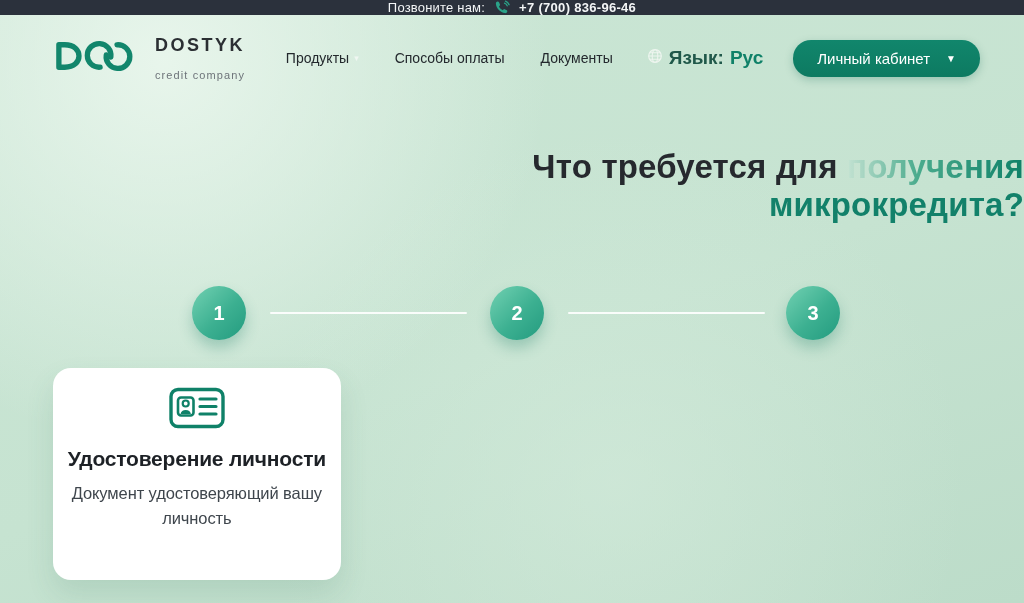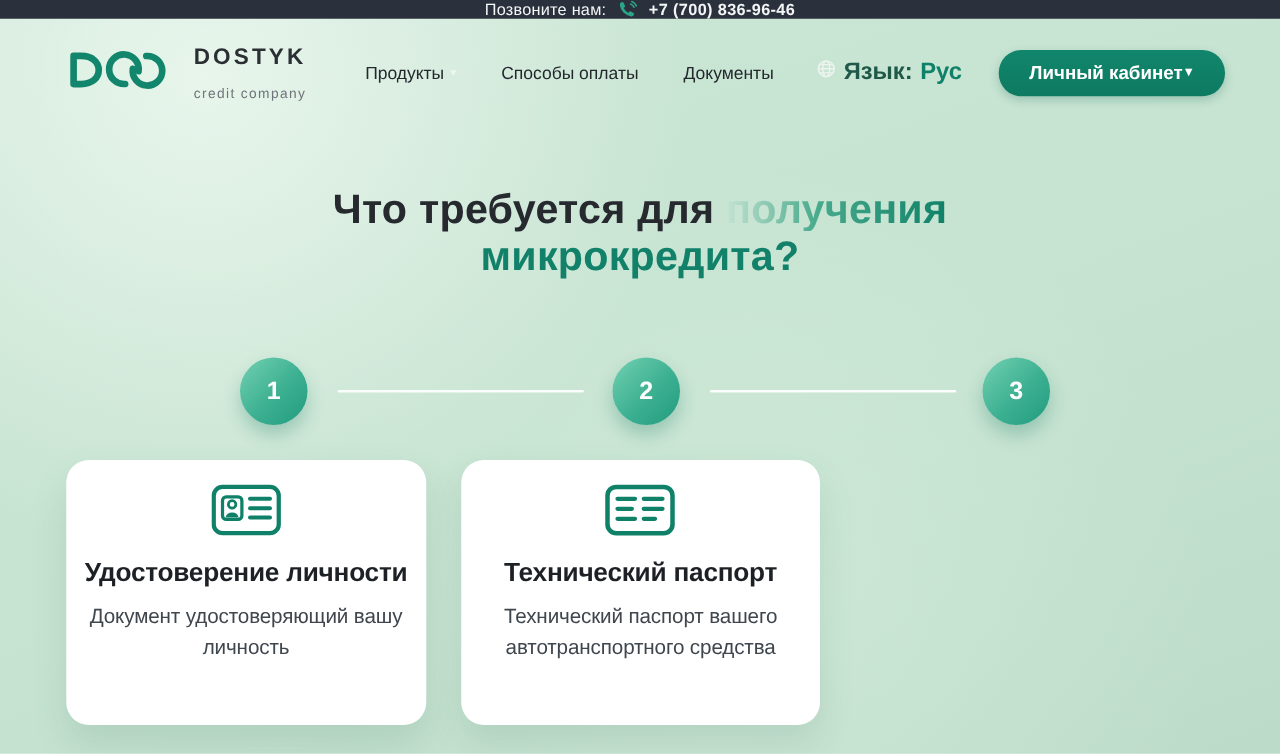--- a/index.html
+++ b/index.html
@@ -31,28 +31,28 @@
   .logo-text .logo-tagline{ font-size:11px; color:#6e747a; letter-spacing:1.1px; margin-top:15px; }
   .nav{ display:flex; align-items:flex-start; gap:36px; margin-left:auto; margin-right:34px; }
   .nav-item{ font-size:14px; color:#23282d; cursor:pointer; display:flex; align-items:center; gap:5px; white-space:nowrap; }
   .nav-caret{ color:#f0f7f2; font-size:9px; line-height:1; }
   .lang{ display:flex; align-items:center; gap:6px; margin-right:30px; cursor:pointer; font-size:19px; font-weight:700; white-space:nowrap; }
   .lang .lang-label{ color:#20584a; }
   .lang .lang-value{ color:#0f8168; }
   .account-btn{
     background:linear-gradient(180deg,#11866c,#0d7a61);
     color:#ffffff; border:none; border-radius:18px; height:37px; padding:0 24px;
-    font-family:"Liberation Sans",sans-serif; font-size:15px; font-weight:700;
-    display:flex; align-items:center; gap:0; cursor:pointer;
+    font-family:"Liberation Sans",sans-serif; font-size:15px; font-weight:400;
+    display:flex; align-items:center; gap:16px; cursor:pointer;
     box-shadow:0 3px 8px rgba(13,100,80,.25);
   }
   .account-btn .btn-caret{ font-size:10px; }
 
   
-  .hero{ position:absolute; top:148px; left:0; width:1024px; text-align:center;
+  .hero{ position:absolute; top:148px; left:0; width:1024px; text-align:right;
          font-size:33px; font-weight:700; line-height:38px; letter-spacing:.2px; }
   .hero .t-dark{ color:#26292e; }
   .hero .t-grad{
     background:linear-gradient(90deg,#c3e2d2 0%,#4aab8d 40%,#0f8168 100%);
     -webkit-background-clip:text; background-clip:text; color:transparent;
   }
   .hero .t-accent{ color:#12816a; }
 
   
   .step-circle{
@@ -173,24 +173,14 @@
         <rect x="9" y="10.5" width="15.5" height="18" rx="3" fill="none" stroke="#0f8168" stroke-width="2.6"></rect>
         <circle cx="16.7" cy="16.5" r="3" fill="none" stroke="#0f8168" stroke-width="2.2"></circle>
         <path d="M11.5 27 a5.3 5 0 0 1 10.4 0" fill="#0f8168"></path>
         <path d="M31 12 H47 M31 19.5 H47 M31 27 H47" stroke="#0f8168" stroke-width="3.2" stroke-linecap="round"></path>
       </svg>
     </div>
     <div class="card-title">Удостоверение личности</div>
     <div class="card-desc">Документ удостоверяющий вашу личность</div>
   </div>
 
-  <div class="card">
-    <div class="card-icon">
-      <svg width="56" height="42" viewBox="0 0 56 42">
-        <rect x="2" y="2.5" width="52" height="37" rx="7" fill="none" stroke="#0f8168" stroke-width="3.6"></rect>
-        <path d="M10 12 H24 M31 12 H46 M10 20 H21.5 M31 20 H46 M10 28 H24 M31 28 H40" stroke="#0f8168" stroke-width="3.4" stroke-linecap="round"></path>
-      </svg>
-    </div>
-    <div class="card-title">Технический паспорт</div>
-    <div class="card-desc">Технический паспорт вашего автотранспортного средства</div>
-  </div>
 
 </div>
 
 </body></html>

